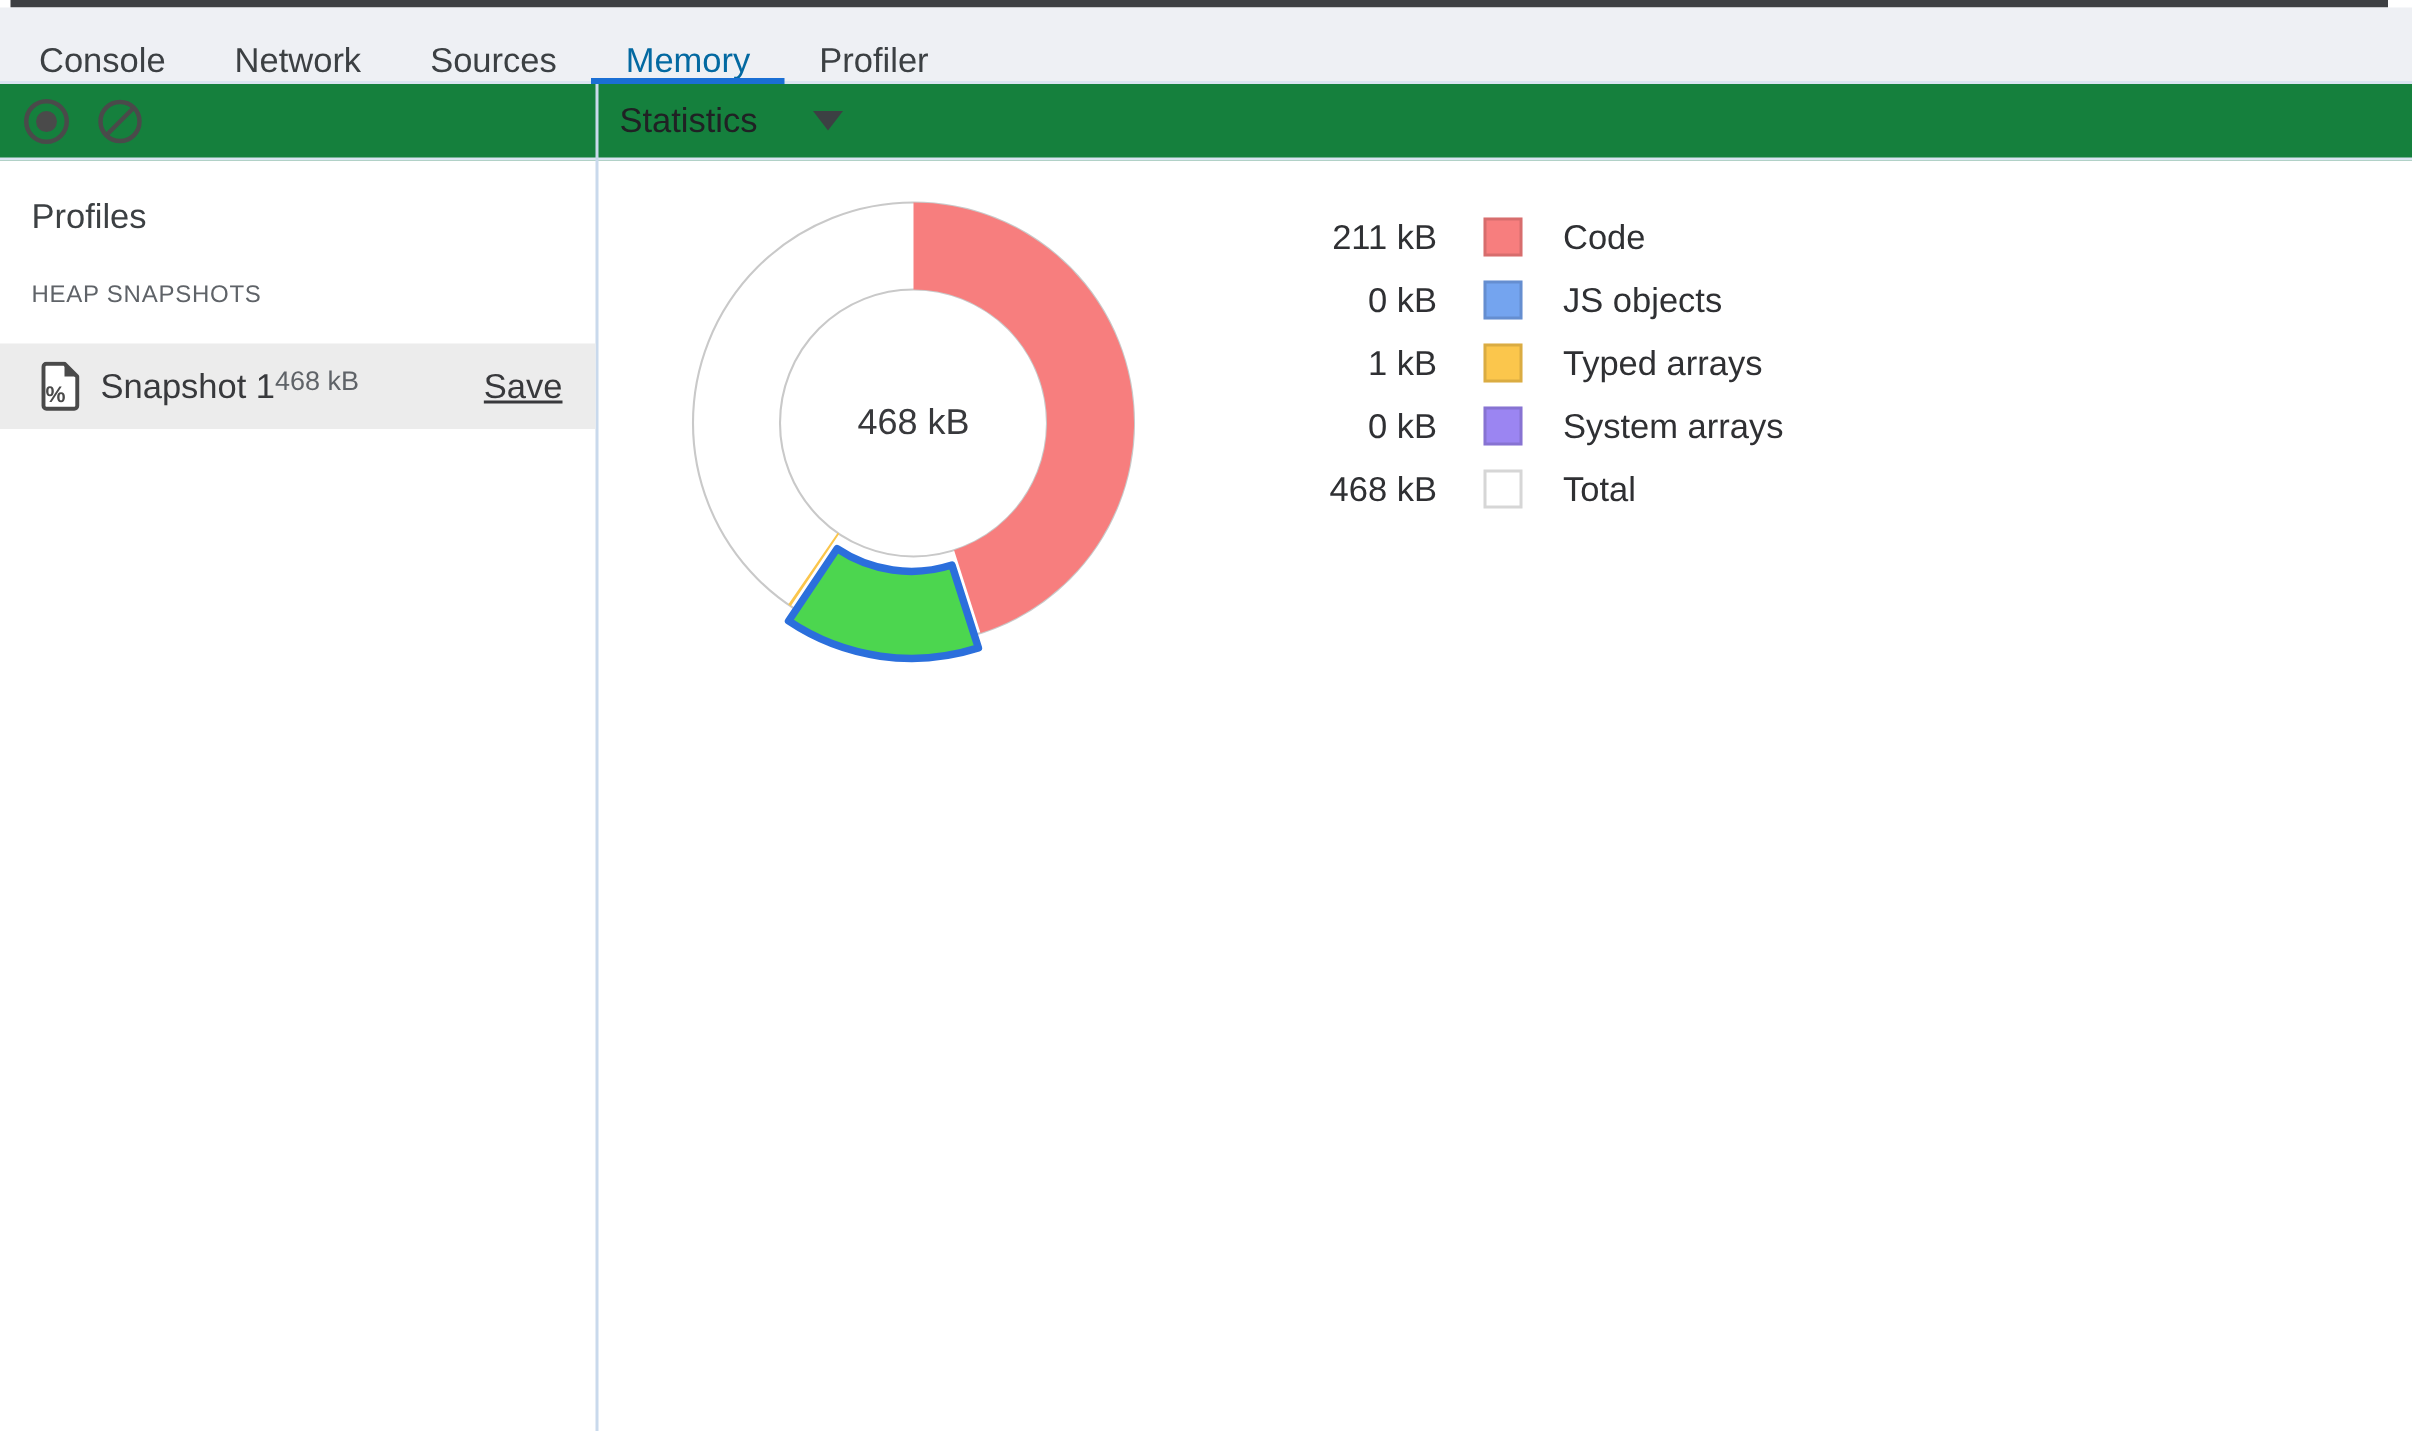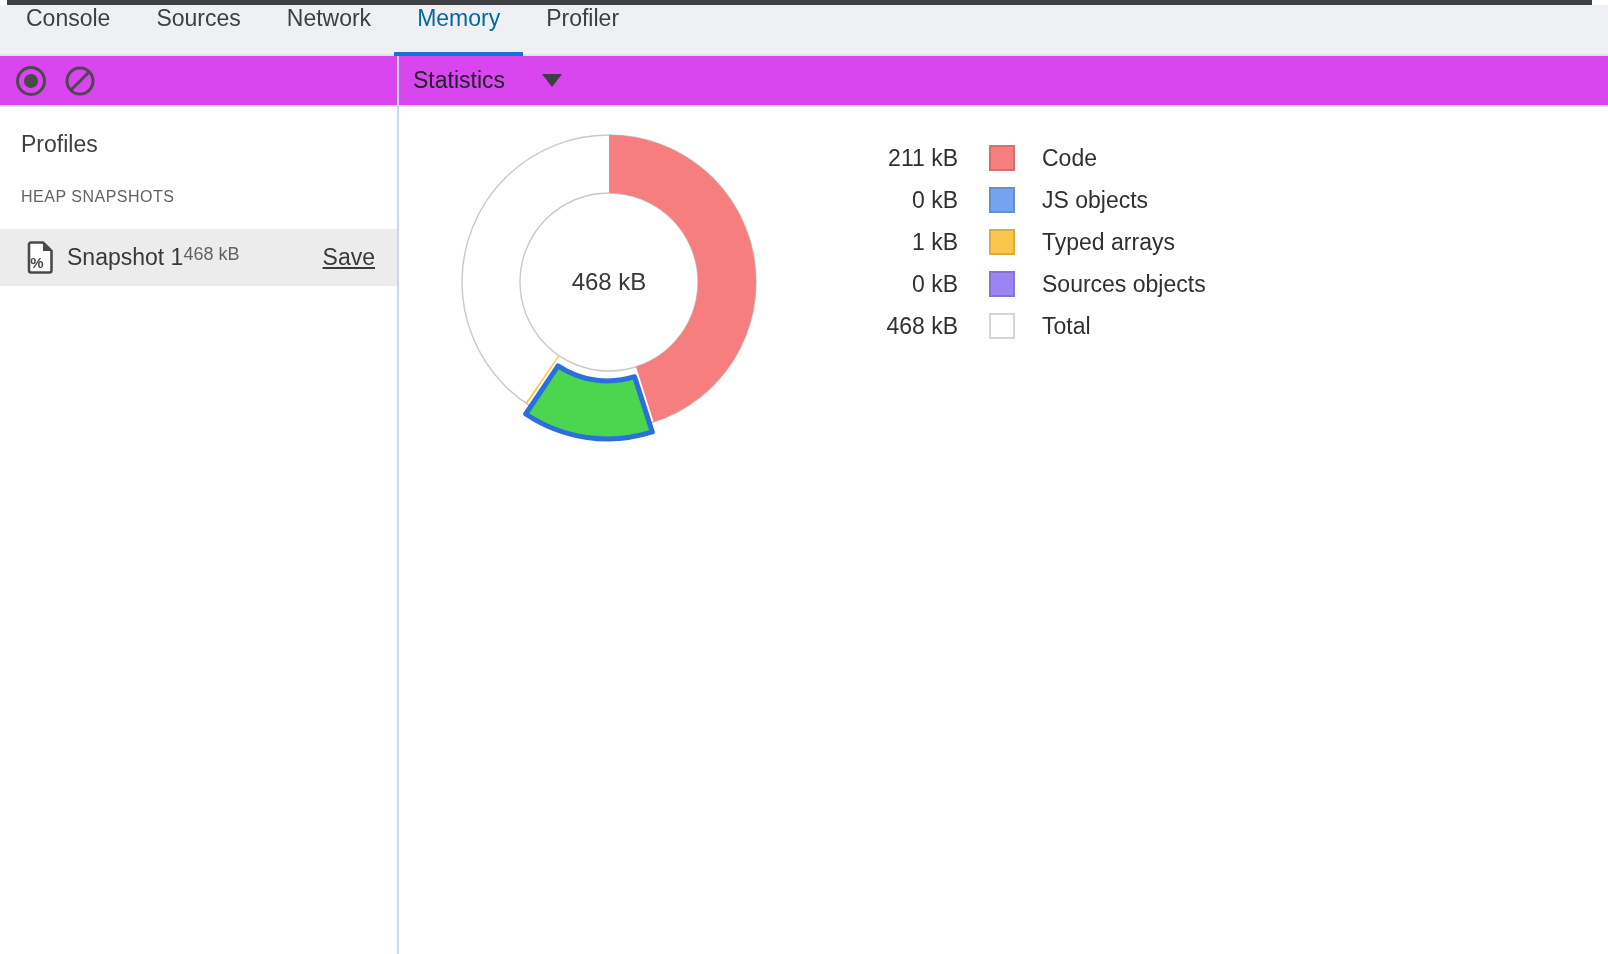--- a/index.html
+++ b/index.html
@@ -10,28 +10,28 @@
   }
   
   .top-strip{position:absolute;top:0;left:7px;right:16px;height:5px;background:#3e4043;}
 
   
   .tab-bar{
     position:absolute;top:5px;left:0;right:0;height:49px;background:#eef0f4;
     border-bottom:2px solid #dae4f1;display:flex;align-items:stretch;
     padding-left:3px;box-sizing:content-box;
   }
-  .tab{position:relative;display:flex;align-items:flex-start;padding:0 23px;
+  .tab{position:relative;display:flex;align-items:flex-end;padding:0 23px;
     font-size:23px;color:#3c4043;cursor:default;}
   .tab.active{color:#0369a1;}
   .tab .underline{position:absolute;left:0;right:0;bottom:-2px;height:4px;background:#1a6fd4;}
 
   
   .toolbar{
-    position:absolute;top:56px;left:0;right:0;height:49px;background:#d946ef;
+    position:absolute;top:56px;left:0;right:0;height:49px;background:#15803d;
     border-bottom:2px solid #dae4f1;display:flex;align-items:center;
   }
   .toolbar-left{width:397px;flex:none;display:flex;align-items:center;gap:18px;
     padding-left:16px;box-sizing:border-box;}
   .record-icon{width:30px;height:30px;border:3px solid #4a4a4a;border-radius:50%;
     box-sizing:border-box;display:flex;align-items:center;justify-content:center;cursor:pointer;}
   .record-icon .dot{width:14px;height:14px;border-radius:50%;background:#4a4a4a;}
   .clear-icon{cursor:pointer;display:flex;}
   .stat-control{margin-left:16px;display:flex;align-items:center;gap:37px;
     font-size:23px;color:#202124;cursor:pointer;}
@@ -72,24 +72,24 @@
 </head>
 <body>
 
 <div class="top-strip"></div>
 
 <div class="tab-bar">
     <div class="tab">
       <span>Console</span>
     </div>
     <div class="tab">
-      <span>Sources</span>
+      <span>Network</span>
     </div>
     <div class="tab">
-      <span>Network</span>
+      <span>Sources</span>
     </div>
     <div class="tab active">
       <span>Memory</span>
       <div class="underline"></div>
     </div>
     <div class="tab">
       <span>Profiler</span>
     </div>
   </div>
 
@@ -152,20 +152,20 @@
       <div class="legend-label">JS objects</div>
     </div>
     <div class="legend-row">
       <div class="legend-value">1 kB</div>
       <div class="legend-swatch" style="background: rgb(251, 198, 76);"></div>
       <div class="legend-label">Typed arrays</div>
     </div>
     <div class="legend-row">
       <div class="legend-value">0 kB</div>
       <div class="legend-swatch" style="background: rgb(155, 133, 242);"></div>
-      <div class="legend-label">Sources objects</div>
+      <div class="legend-label">System arrays</div>
     </div>
     <div class="legend-row">
       <div class="legend-value">468 kB</div>
       <div class="legend-swatch" style="background: rgb(255, 255, 255); border-color: rgb(214, 214, 214);"></div>
       <div class="legend-label">Total</div>
     </div>
   </div>
 
 </body></html>

